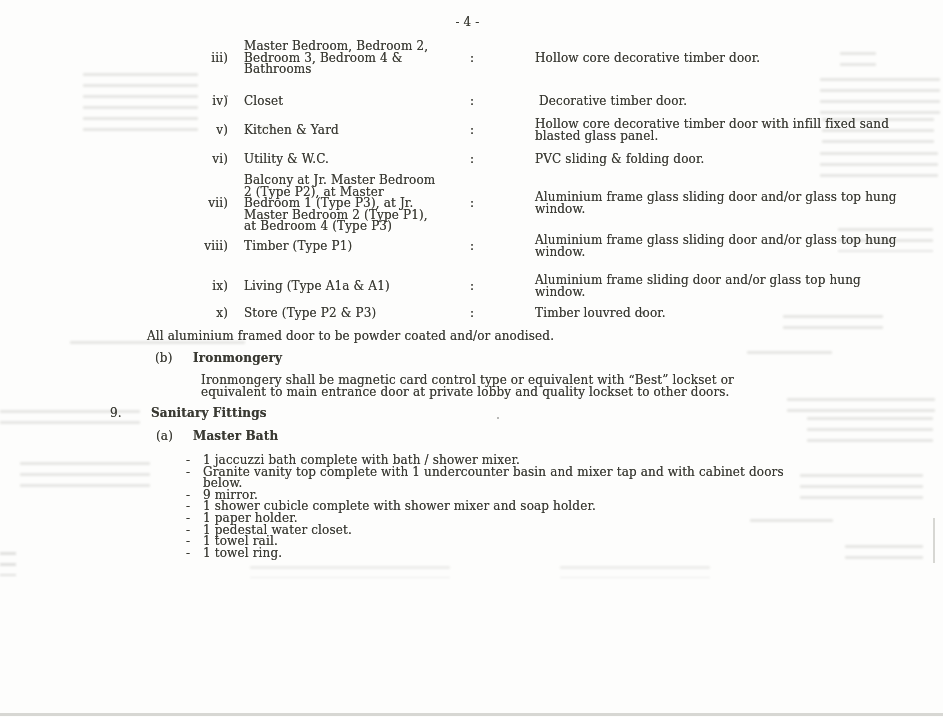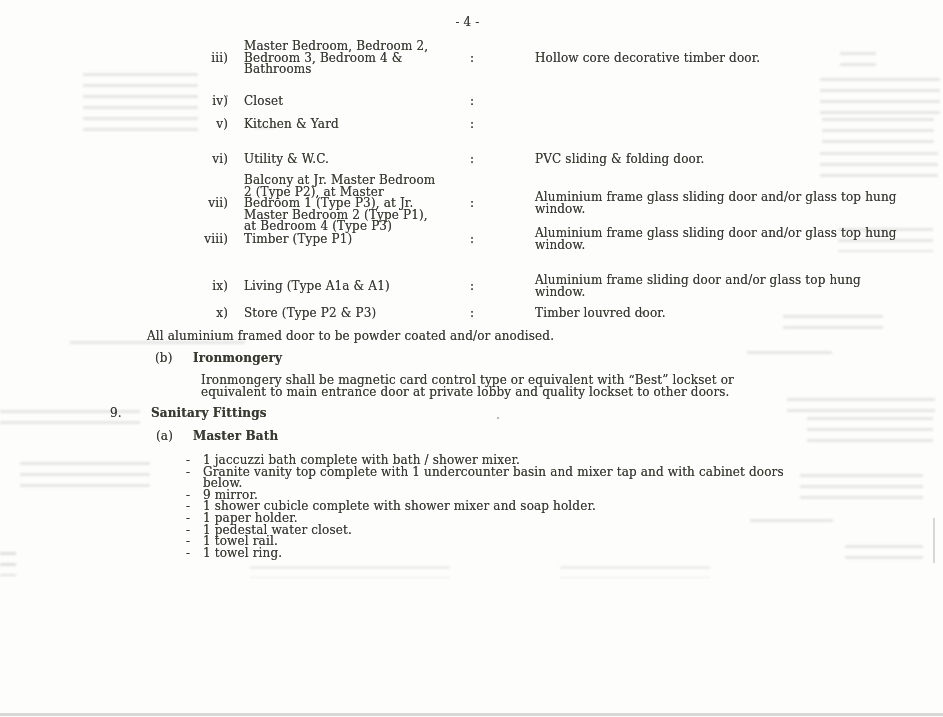--- a/index.html
+++ b/index.html
@@ -94,44 +94,47 @@
     <span class="door-label pre">Master Bedroom, Bedroom 2,
 Bedroom 3, Bedroom 4 &amp;
 Bathrooms</span>
     <span class="door-colon">:</span>
     <span class="door-desc pre">Hollow core decorative timber door.</span>
   </div>
   <div class="abs door-row" style="top:96px;">
     <span class="door-num">iv)</span>
     <span class="door-label pre">Closet</span>
     <span class="door-colon">:</span>
+    <span class="door-desc pre" style="padding-left:4px;">Decorative timber door.</span>
   </div>
   <div class="abs door-row" style="top:119px;">
     <span class="door-num">v)</span>
     <span class="door-label pre">Kitchen &amp; Yard</span>
     <span class="door-colon">:</span>
+    <span class="door-desc pre">Hollow core decorative timber door with infill fixed sand
+blasted glass panel.</span>
   </div>
   <div class="abs door-row" style="top:154px;">
     <span class="door-num">vi)</span>
     <span class="door-label pre">Utility &amp; W.C.</span>
     <span class="door-colon">:</span>
     <span class="door-desc pre">PVC sliding &amp; folding door.</span>
   </div>
   <div class="abs door-row" style="top:175px;">
     <span class="door-num">vii)</span>
     <span class="door-label pre">Balcony at Jr. Master Bedroom
 2 (Type P2), at Master
 Bedroom 1 (Type P3), at Jr.
 Master Bedroom 2 (Type P1),
 at Bedroom 4 (Type P3)</span>
     <span class="door-colon">:</span>
     <span class="door-desc pre">Aluminium frame glass sliding door and/or glass top hung
 window.</span>
   </div>
-  <div class="abs door-row" style="top:228px;">
+  <div class="abs door-row" style="top:235px;">
     <span class="door-num">viii)</span>
     <span class="door-label pre">Timber (Type P1)</span>
     <span class="door-colon">:</span>
     <span class="door-desc pre">Aluminium frame glass sliding door and/or glass top hung
 window.</span>
   </div>
   <div class="abs door-row" style="top:275px;">
     <span class="door-num">ix)</span>
     <span class="door-label pre">Living (Type A1a &amp; A1)</span>
     <span class="door-colon">:</span>

